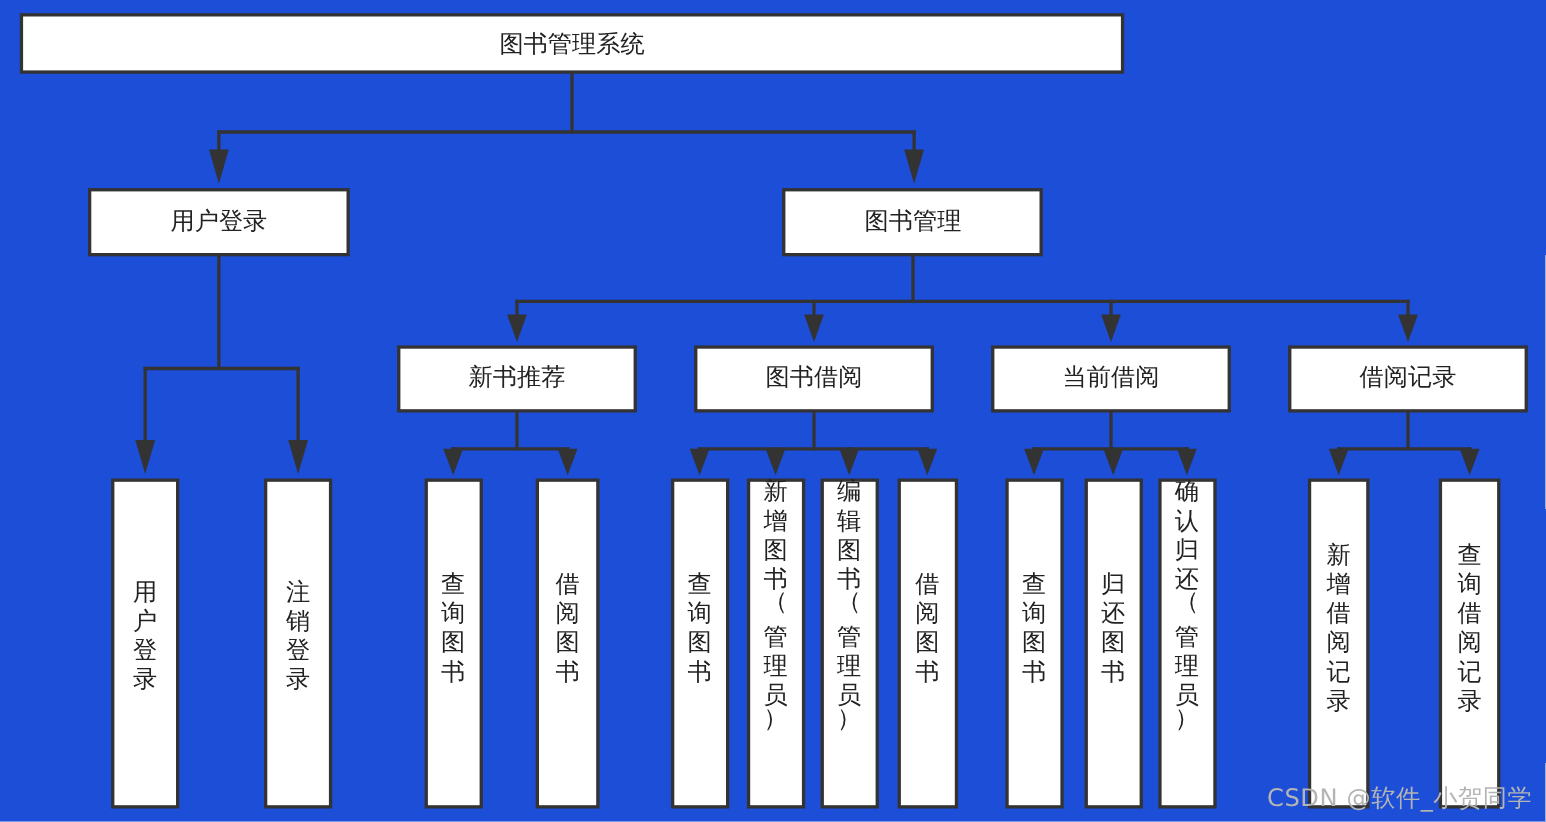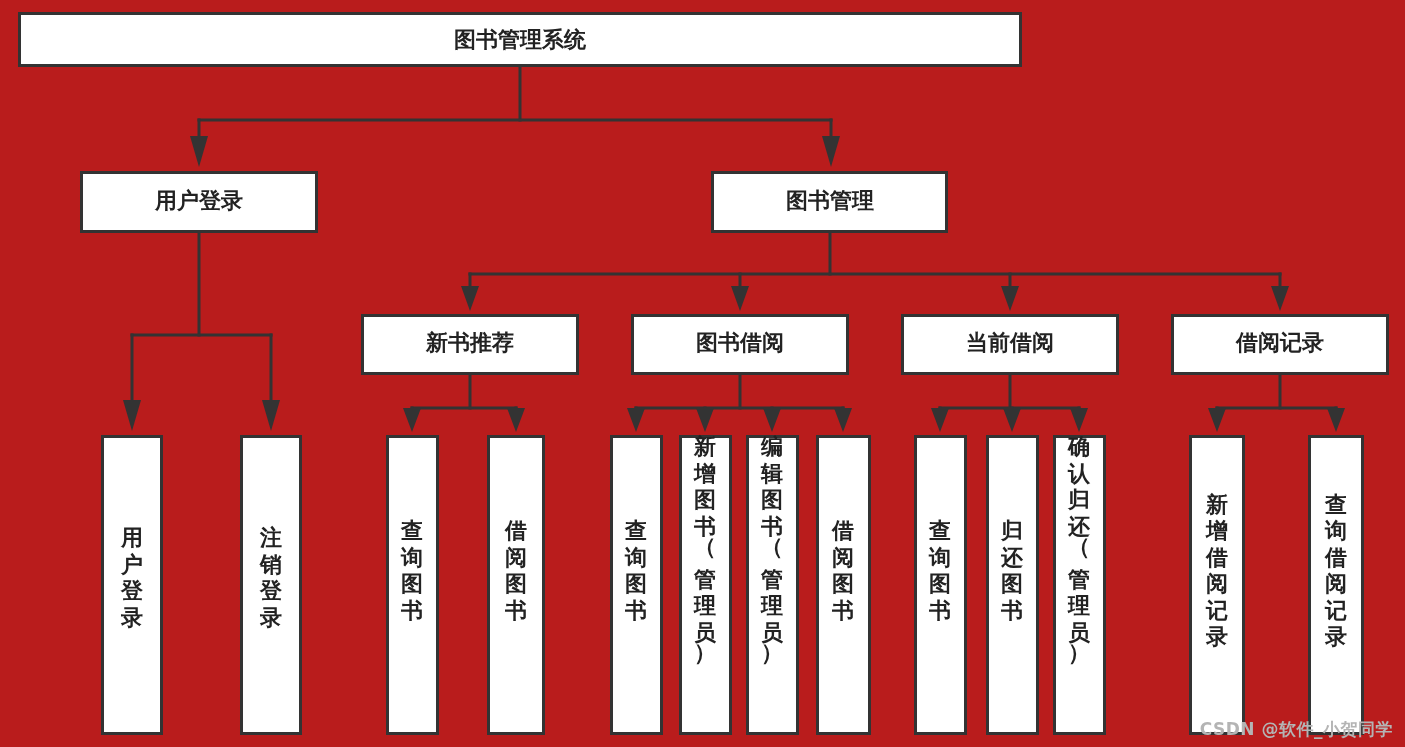--- a/index.html
+++ b/index.html
@@ -7,23 +7,22 @@
     padding: 0;
     background: #ffffff;
   }
   body {
     font-family: "DejaVu Sans", "Liberation Sans", sans-serif;
   }
   #diagram-root {
     position: relative;
     width: 1405px;
     height: 747px;
-    background: #b91c1c;
+    background: #1d4ed8;
     overflow: hidden;
-    font-weight: bold;
   }
   #tree-svg {
     position: absolute;
     left: 0;
     top: 0;
     width: 1405px;
     height: 747px;
   }
   .node-box {
     fill: #ffffff;
@@ -51,21 +50,21 @@
     font-family: "DejaVu Sans", "Liberation Sans", sans-serif;
     font-size: 22px;
     fill: #222222;
     text-anchor: middle;
   }
   .watermark-text {
     position: absolute;
     right: 12px;
     bottom: 6px;
     font-family: "DejaVu Sans", "Liberation Sans", sans-serif;
-    font-size: 17px;
+    font-size: 22px;
     color: #b4b4b4;
     letter-spacing: 0.5px;
     white-space: nowrap;
     user-select: none;
   }
 </style>
 </head>
 <body>
 
 <div id="diagram-root">

